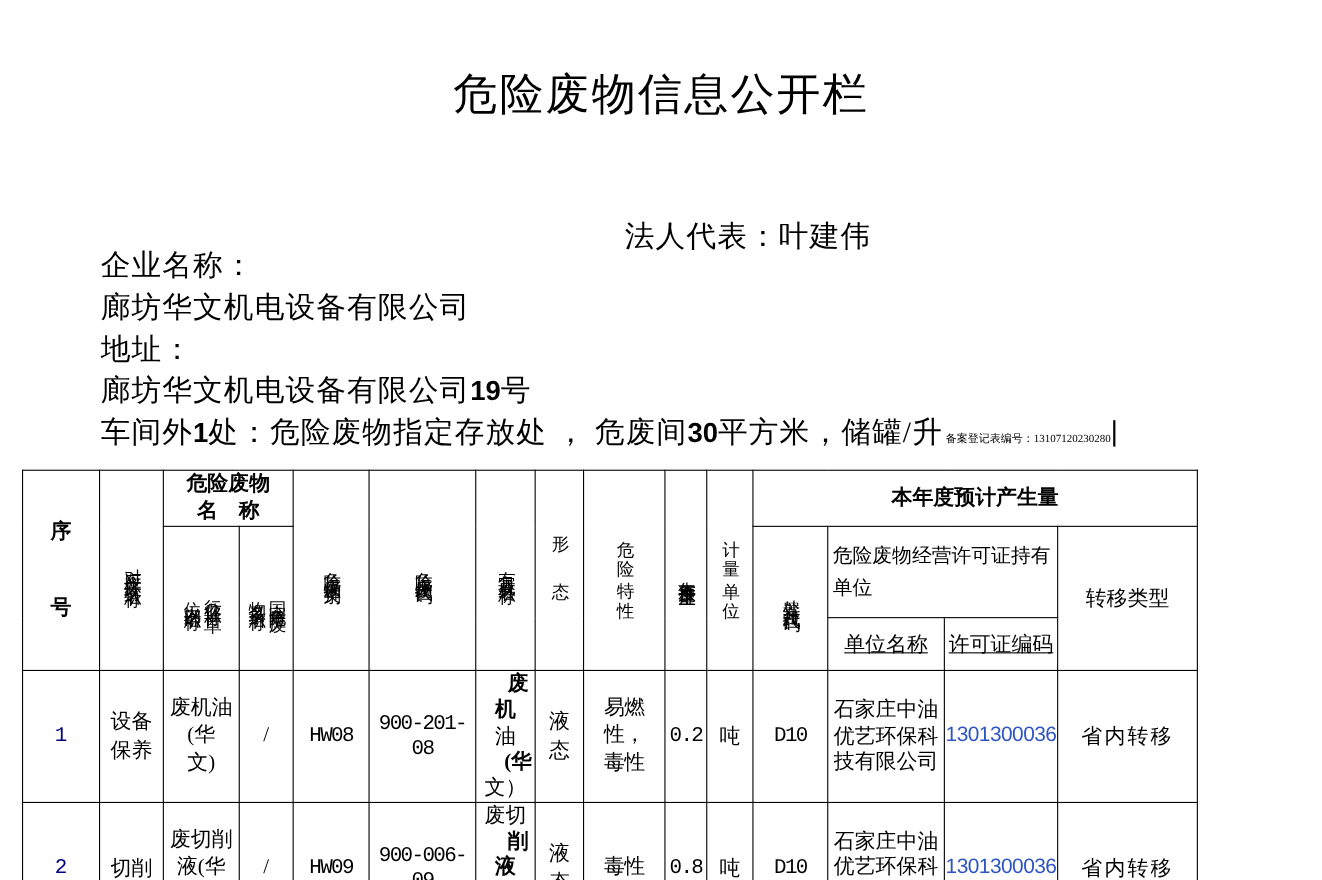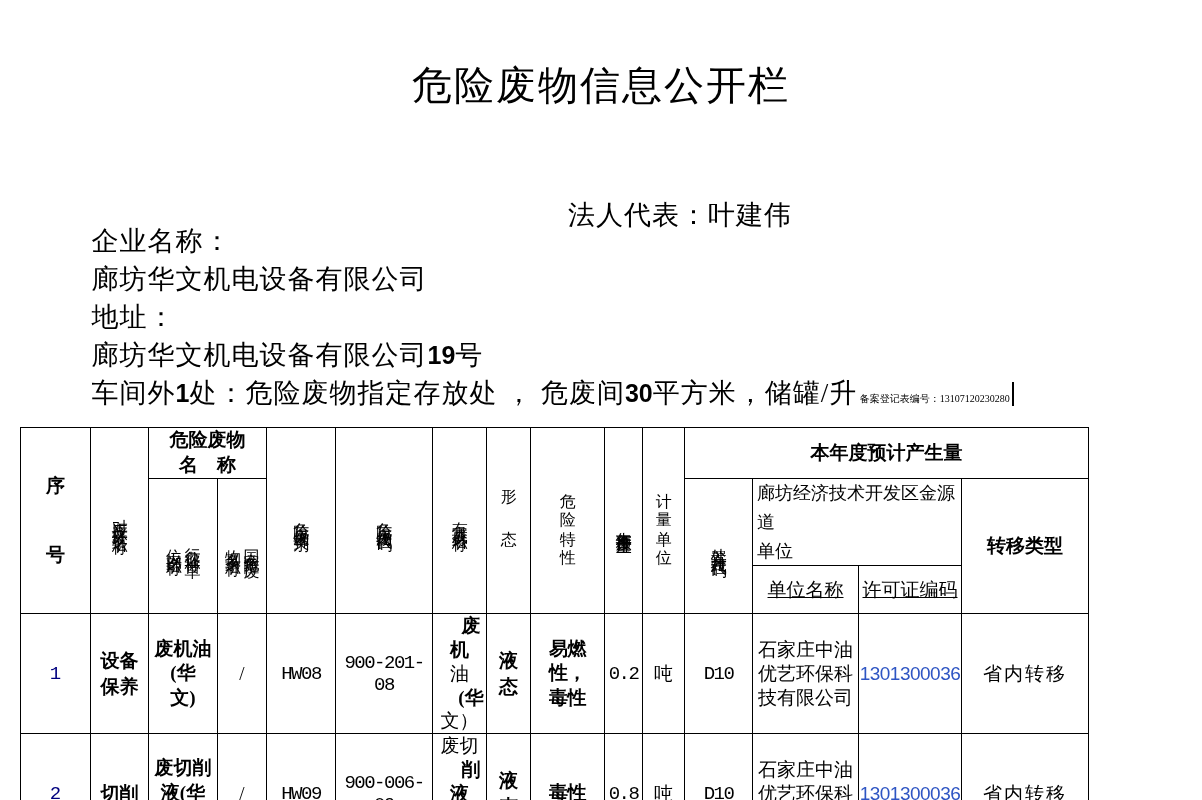--- a/index.html
+++ b/index.html
@@ -16,21 +16,21 @@
   .seg-b{font-weight:bold;margin-left:23px;}
   .seg-n{font-weight:normal;}
   .caret{display:inline-block;width:2px;height:24px;background:#000;vertical-align:-4px;margin-left:2px;}
   
   table.waste{position:absolute;left:20px;top:427px;width:1068px;border-collapse:collapse;table-layout:fixed;}
   table.waste td{border:1px solid #000;padding:0;text-align:center;vertical-align:middle;
                  font-size:19px;overflow:hidden;}
   tr.h1{height:51px;} tr.h2{height:83px;} tr.h3{height:48px;}
   tr.r1{height:88px;} tr.r2{height:87px;}
   .pre{white-space:pre-line;}
-  .bold{font-weight:bold;}
+  .bold{font-weight:normal;}
   .hdr{font-size:16px;font-weight:normal;}
   .vert{writing-mode:vertical-rl;display:inline-block;white-space:pre-line;
         letter-spacing:3px;line-height:1.15;}
   .vsp2{letter-spacing:42px;}   
   .vsp3{letter-spacing:19px;}   
   .vsp1{letter-spacing:1px;}    
   .serialcell{color:var(--serial-navy,#00007f);font-family:"Liberation Mono","DejaVu Sans Mono",monospace;font-size:19px;}
   .mono{font-family:"Liberation Mono","DejaVu Sans Mono",monospace;font-size:17px;letter-spacing:-1.5px;}
   .leftal{text-align:left;padding-left:4px;}
   .company{font-size:18px;text-align:left;padding-left:2px;line-height:1.25;}
@@ -105,21 +105,21 @@
       <td rowspan="3"><span class="vert hdr vsp3">计量单位</span></td>
       <td colspan="4"><span class="grouphdr">本年度预计产生量</span></td>
     </tr>
     <tr class="h2">
       <td rowspan="2"><span class="vert hdr">行业俗称（单
 位内部名称</span></td>
       <td rowspan="2"><span class="vert hdr">国家危险废
 物名录名称</span></td>
       <td rowspan="2"><span class="vert hdr">处置方式代码</span></td>
       <td colspan="2">
-            <span class="holderhdr" style="display:block">廊坊经济技术开发区金源道
+            <span class="holderhdr" style="display:block">危险废物经营许可证持有
 单位</span>
           </td>
       <td rowspan="2" class="bold"><span>转移类型</span></td>
     </tr>
     <tr class="h3">
       <td class="subhdr"><span>单位名称</span></td>
       <td class="subhdr leftal"><span>许可证编码</span></td>
     </tr>
     <tr class="r1">
       <td class="serialcell">1</td>

